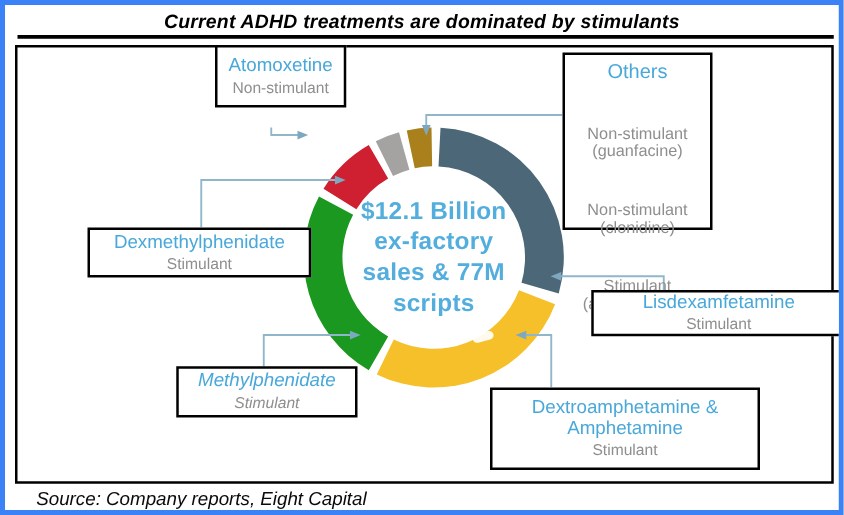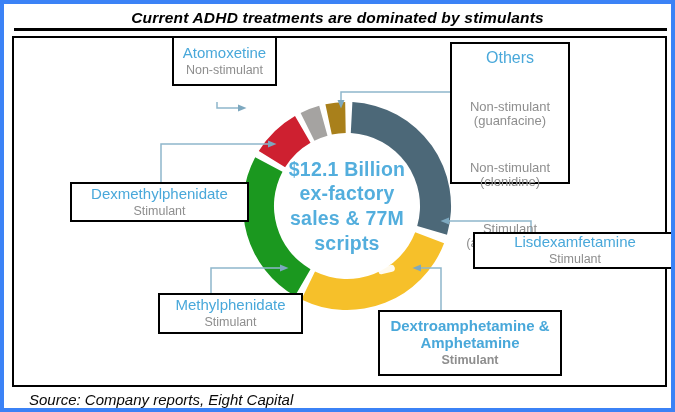--- a/index.html
+++ b/index.html
@@ -45,22 +45,22 @@
     display:flex;flex-direction:column;align-items:center;justify-content:center;
     text-align:center;padding:2px 2px;
   }
   .label-box .name{font-size:15px;color:#49a8da;line-height:1.12;white-space:pre-line;}
   .label-box .sub{font-size:12.5px;color:#8e8e8e;line-height:1.1;margin-top:2px;}
   .box-atomoxetine{left:168px;top:32px;width:105px;height:50px;}
   .box-others{left:446px;top:38px;width:120px;height:142px;justify-content:flex-start;padding-top:5px;gap:28px;}
   .box-others .name{font-size:16px;}
   .box-others .item{font-size:13px;color:#8e8e8e;line-height:1.08;margin-top:5px;white-space:pre-line;}
   .box-dexmethylphenidate{left:66px;top:178px;width:179px;height:40px;}
-  .box-methylphenidate{left:154px;top:289px;width:145px;height:41px;}
-  .box-dextroamphetamine{left:374px;top:306px;width:184px;height:66px;font-weight:bold;}
+  .box-methylphenidate{left:137px;top:289px;width:145px;height:41px;font-style:italic;}
+  .box-dextroamphetamine{left:388px;top:306px;width:216px;height:66px;}
   .box-lisdexamfetamine{left:449px;top:228px;width:204px;height:37px;margin-left:20px;}
   .segment-mark{
     position:absolute;left:374px;top:262px;width:17px;height:7px;
     background:#fff;border-radius:4px;transform:rotate(-14deg);opacity:.92;
   }
 </style>
 </head>
 <body>
 
 <div class="page">

